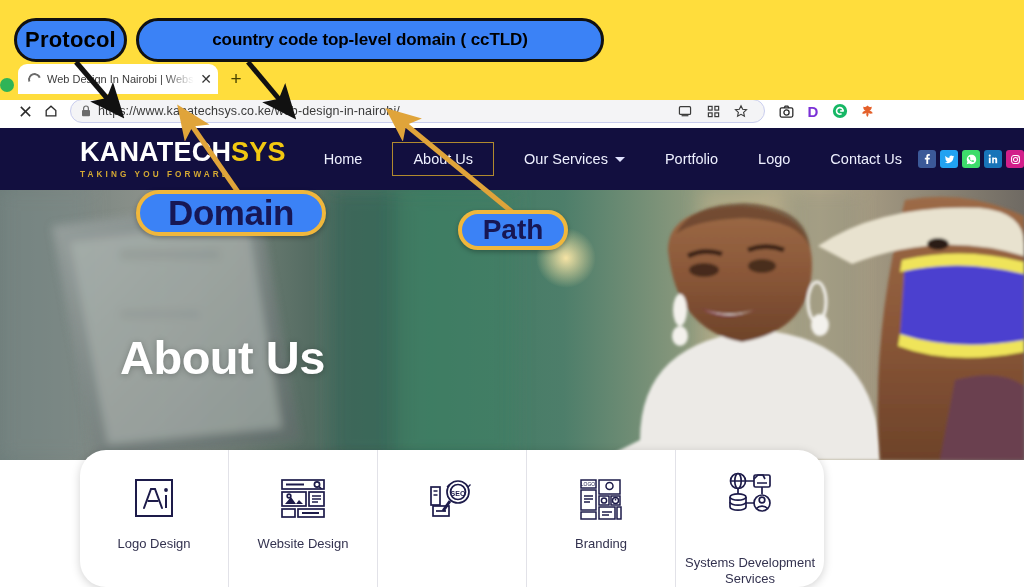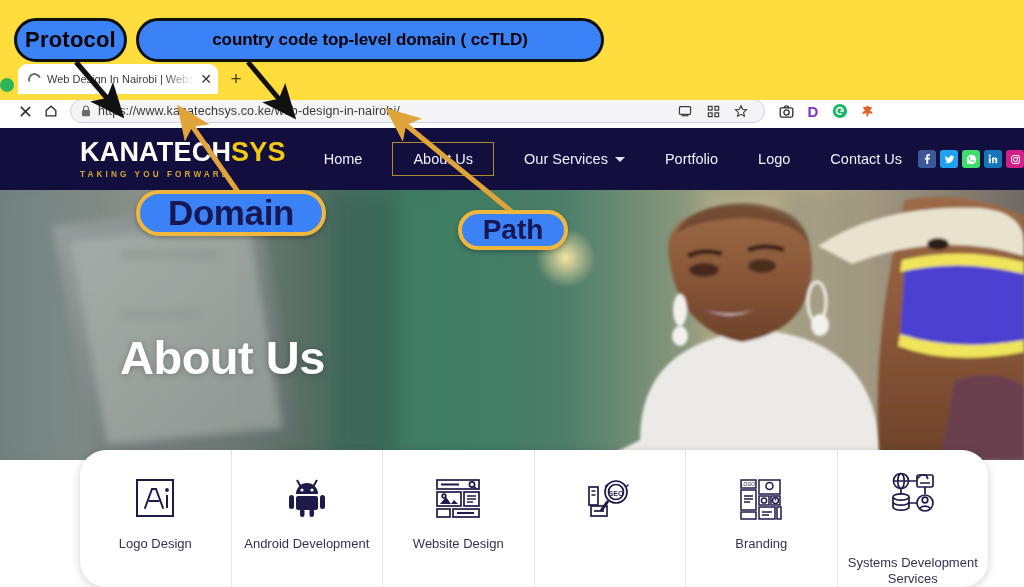--- a/index.html
+++ b/index.html
@@ -148,21 +148,21 @@
   .hero-photo { position: absolute; inset: 0; }
   .hero-title {
     position: absolute; left: 120px; top: 140px;
     font-size: 47px; font-weight: 700; color: #ffffff;
     letter-spacing: -.5px;
     text-shadow: 0 1px 6px rgba(0,0,0,.25);
   }
 
   
   .cards {
-    position: absolute; left: 80px; top: 450px; width: 908px; height: 137px;
+    position: absolute; left: 80px; top: 450px; width: 744px; height: 137px;
     background: #ffffff; border-radius: 26px;
     display: flex; box-shadow: 0 2px 10px rgba(0,0,0,.18);
     overflow: hidden;
   }
   .card {
     flex: 1 1 0; min-width: 0;
     display: flex; flex-direction: column; align-items: center;
     justify-content: flex-start; padding-top: 20px;
     border-right: 1px solid #e2e2e8;
   }
@@ -271,37 +271,20 @@
           <rect x="5" y="5" width="36" height="36" fill="none" stroke="#1d1b4a" stroke-width="2"></rect>
           <path d="M13 33 L20 14 L24 14 L31 33" fill="none" stroke="#1d1b4a" stroke-width="2" stroke-linecap="round"></path>
           <line x1="16.5" y1="26" x2="27.5" y2="26" stroke="#1d1b4a" stroke-width="2"></line>
           <line x1="35" y1="20" x2="35" y2="33" stroke="#1d1b4a" stroke-width="2"></line>
           <circle cx="35" cy="15" r="1.9" fill="#1d1b4a"></circle>
         </svg>
       </div>
       <div class="card-label">Logo Design</div>
     </div>
 
-    <div class="card">
-      <div class="card-icon">
-        <svg width="46" height="46" viewBox="0 0 46 46" fill="#1d1b4a">
-          <line x1="13" y1="5" x2="17" y2="12" stroke="#1d1b4a" stroke-width="2"></line>
-          <line x1="33" y1="5" x2="29" y2="12" stroke="#1d1b4a" stroke-width="2"></line>
-          <path d="M12 19 A11 11 0 0 1 34 19 Z"></path>
-          <circle cx="18" cy="15" r="1.6" fill="#fff"></circle>
-          <circle cx="28" cy="15" r="1.6" fill="#fff"></circle>
-          <rect x="12" y="21" width="22" height="14" rx="2"></rect>
-          <rect x="5" y="20" width="5" height="14" rx="2.5"></rect>
-          <rect x="36" y="20" width="5" height="14" rx="2.5"></rect>
-          <rect x="16" y="34" width="4.5" height="8" rx="2.2"></rect>
-          <rect x="25.5" y="34" width="4.5" height="8" rx="2.2"></rect>
-        </svg>
-      </div>
-      <div class="card-label">Android Development</div>
-    </div>
 
     <div class="card">
       <div class="card-icon">
         <svg width="50" height="46" viewBox="0 0 50 46" fill="none" stroke="#1d1b4a" stroke-width="1.7">
           <rect x="4" y="5" width="42" height="9"></rect>
           <line x1="8" y1="9.5" x2="26" y2="9.5" stroke-width="2"></line>
           <circle cx="39" cy="9.5" r="2.6"></circle>
           <line x1="41" y1="11.5" x2="43.5" y2="14"></line>
           <rect x="4" y="17" width="24" height="14"></rect>
           <path d="M7 29 L13 22 L18 29 L21 25 L25 29 Z" fill="#1d1b4a" stroke="none"></path>

